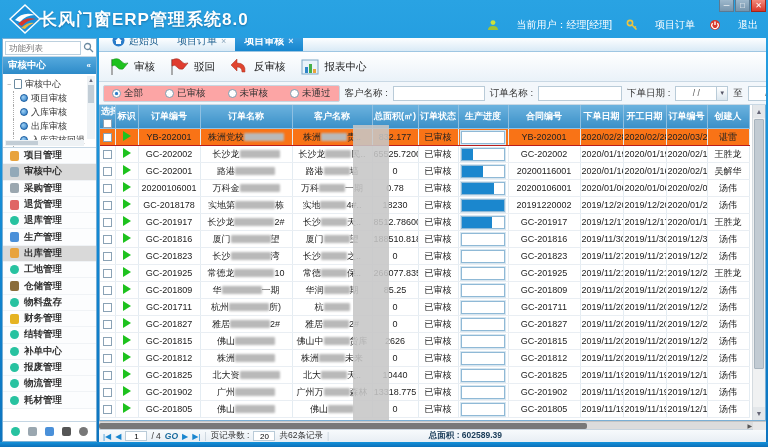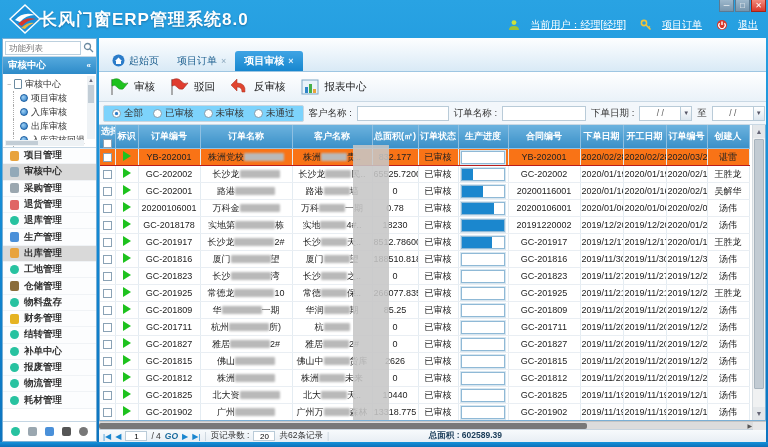--- a/index.html
+++ b/index.html
@@ -8,21 +8,21 @@
   .app { position:relative; width:768px; height:447px; background:linear-gradient(180deg,#29a3e3 0%,#1287d2 55%,#0d74bf 100%); overflow:hidden; }
 
   
   .titlebar { position:relative; height:38px; }
   .logo { position:absolute; left:8px; top:3px; width:34px; height:32px; }
   .app-title { position:absolute; left:40px; top:8px; color:#fff; font-size:17px; font-weight:bold; letter-spacing:1px; text-shadow:0 1px 2px rgba(0,40,80,.4); }
   .win-controls { position:absolute; right:2px; top:0; display:flex; gap:1px; }
   .win-btn { width:15px; height:12px; font-size:8px; line-height:11px; text-align:center; color:#fff; background:linear-gradient(#9db8cc,#7795ad); border:1px solid #5b7a93; border-top:none; cursor:default; }
   .win-btn.close { background:linear-gradient(#f28b7d,#d9372a); border-color:#a52315; }
   .user-bar { position:absolute; right:10px; top:18px; display:flex; align-items:center; gap:6px; color:#fff; font-size:10px; }
-  .user-bar .grp { display:flex; align-items:center; gap:10px; margin-left:8px;text-decoration:underline; }
+  .user-bar .grp { display:flex; align-items:center; gap:17px; margin-left:8px; }
   .ic-user { width:12px; height:12px; display:inline-block; }
   
   .body { position:absolute; top:38px; left:0; right:0; bottom:5px; display:flex; }
 
   
   .sidebar { width:95px; margin-left:2px; background:#fff; border:1px solid #7aafd4; display:flex; flex-direction:column; overflow:hidden; }
   .side-search { height:18px; display:flex; align-items:center; border-bottom:1px solid #c4d6e4; background:#fff; padding:0 2px; }
   .side-search input { flex:1; width:60px; border:1px solid #bcd0de; height:14px; font-size:8.5px; color:#999; padding:0 3px; outline:none; }
   .mag { width:11px; height:11px; margin-left:2px; }
   .side-panel-head { height:17px; background:linear-gradient(180deg,#55a9dd,#2d8bc9); color:#fff; font-size:9.5px; font-weight:bold; display:flex; align-items:center; padding:0 5px; }
@@ -41,31 +41,31 @@
   .nav-item { height:16.3px; display:flex; align-items:center; gap:5px; padding:0 4px 0 7px; font-size:9.5px; font-weight:bold; color:#333; border-bottom:1px solid #f0f3f6; background:#fcfdfe; cursor:default; }
   .nav-item.sel { background:#d9d9d9; }
   .nav-ic { width:9px; height:9px; display:inline-block; border-radius:50%; flex:none; }
   .nav-ic.sq { border-radius:2px; height:10px; }
   .side-iconrow { height:20px; border-top:1px solid #c4d6e4; display:flex; align-items:center; justify-content:center; gap:8px; }
   .mini-ic { width:9px; height:9px; border-radius:50%; display:inline-block; }
   .mini-ic.sq { border-radius:2px; }
 
   
   .main { flex:1; margin:0 2px; display:flex; flex-direction:column; overflow:hidden; }
-  .tabbar { height:34px; background:linear-gradient(180deg,#fdfeff,#d9eaf6); display:flex; align-items:flex-end; padding-left:4px; border-bottom:1px solid #9ec6e2; }
+  .tabbar { height:14px; background:linear-gradient(180deg,#fdfeff,#d9eaf6); display:flex; align-items:flex-end; padding-left:4px; border-bottom:1px solid #9ec6e2; }
   .tab { height:20px; display:flex; align-items:center; gap:4px; padding:0 9px; font-size:10px; color:#1b5e8e; border-radius:3px 3px 0 0; cursor:default; }
   .tab.active { background:linear-gradient(180deg,#3fa4e4,#1787cf); color:#fff; font-weight:bold; }
   .tab .tab-x { font-size:9px; color:#8aa7bd; }
   .tab.active .tab-x { color:#dff0fb; }
   .home-ic { width:13px; height:13px; }
   .toolbar { height:30px; background:linear-gradient(180deg,#ffffff,#eaf2f9); border-bottom:1px solid #c9d8e4; display:flex; align-items:center; gap:14px; padding:0 10px; }
   .tool-btn { display:flex; align-items:center; gap:5px; font-size:10.5px; color:#222; cursor:default; }
   .tool-btn svg { width:20px; height:18px; }
   .filterbar { height:23px; background:#f3f7fb; border-bottom:1px solid #c9d8e4; display:flex; align-items:center; gap:5px; padding:0 4px; font-size:9.5px; color:#333; white-space:nowrap; overflow:hidden; }
-  .radio-group { display:flex; align-items:center; gap:10px; border:1px solid #c9d6e0; background:#7dd3fc; height:17px; padding:0 8px; border-radius:2px; }
+  .radio-group { display:flex; align-items:center; gap:22px; border:1px solid #c9d6e0; background:#fca5a5; height:17px; padding:0 8px; border-radius:2px; }
   .radio { display:flex; align-items:center; gap:3px; }
   .rdot { width:9px; height:9px; border:1px solid #7f9aac; border-radius:50%; background:#fff; position:relative; display:inline-block; }
   .rdot.on::after { content:""; position:absolute; left:2px; top:2px; width:3px; height:3px; border-radius:50%; background:#2b7cc9; box-shadow:0 0 1px #2b7cc9; }
   .f-input { height:15px; border:1px solid #b9cbd8; background:#fff; font-size:9px; padding:0 2px; outline:none; }
   .f-input.cust { width:92px; } .f-input.ord { width:84px; }
   .date-box { display:flex; align-items:center; height:15px; border:1px solid #b9cbd8; background:#fff; }
   .date-box .dval { width:40px; font-size:8.5px; color:#555; text-align:center; }
   .date-box .dbtn { width:11px; height:13px; background:linear-gradient(#fff,#dde7ef); border-left:1px solid #b9cbd8; font-size:6px; color:#556; text-align:center; line-height:13px; }
 
   

